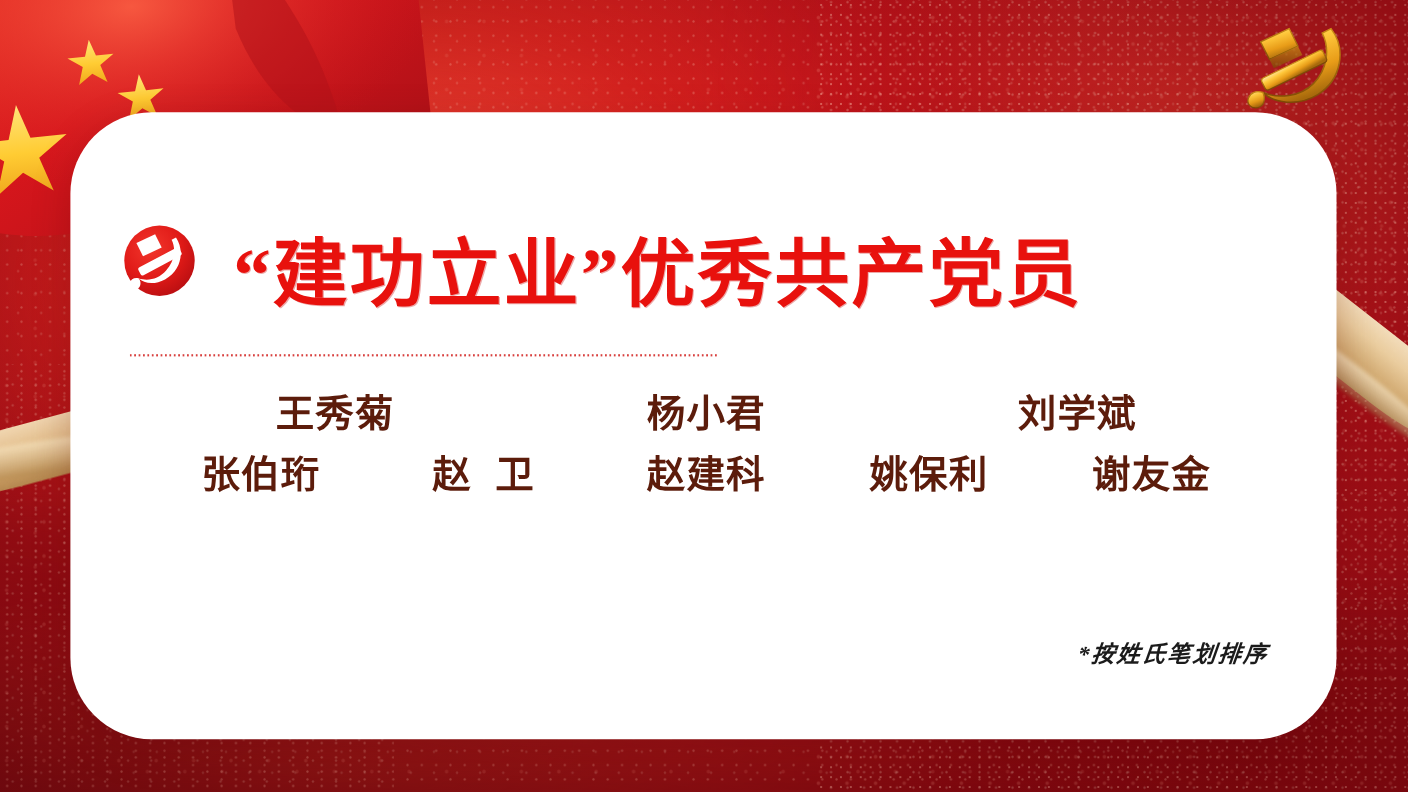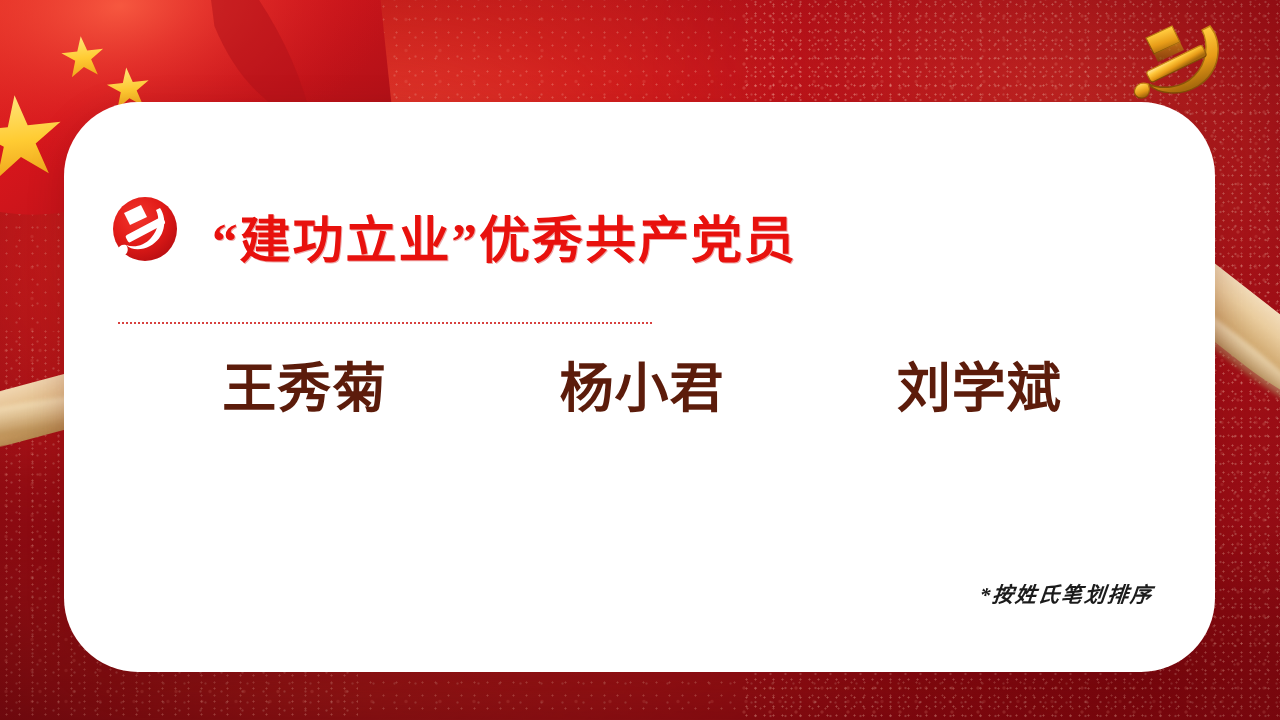--- a/index.html
+++ b/index.html
@@ -192,21 +192,21 @@
   .party-badge {
     width: 66px;
     height: 66px;
     flex: 0 0 66px;
     position: relative;
   }
   .title {
     color: #e8110d;
     font-family: "Liberation Serif", "DejaVu Serif", serif;
     font-weight: 700;
-    font-size: 51px;
+    font-size: 68px;
     letter-spacing: 2px;
     line-height: 1;
     white-space: nowrap;
     text-shadow: 1px 1px 0 rgba(200,10,8,.35);
     margin-top: 26px;
   }
 
   
   .divider {
     position: absolute;
@@ -227,23 +227,23 @@
     width: 1012px;
   }
   .name-row {
     display: flex;
     justify-content: space-between;
     align-items: baseline;
     margin-bottom: 10px;
   }
   .name {
     color: #5c1c0b;
-    font-family: Liberation Serif, serif;
+    font-family: Liberation Sans, sans-serif;
     font-weight: 700;
-    font-size: 54px;
+    font-size: 35px;
     line-height: 1.32;
     letter-spacing: 1px;
     white-space: pre;
     text-align: center;
     flex: 1 1 0;
   }
 
   
   .footnote {
     position: absolute;
@@ -362,18 +362,25 @@
     </div>
 
     <div class="divider"></div>
 
     <div class="names">
       <div class="name-row">
         <div class="name">王秀菊</div>
         <div class="name">杨小君</div>
         <div class="name">刘学斌</div>
       </div>
+      <div class="name-row">
+        <div class="name">张伯珩</div>
+        <div class="name">赵  卫</div>
+        <div class="name">赵建科</div>
+        <div class="name">姚保利</div>
+        <div class="name">谢友金</div>
+      </div>
     </div>
 
     <div class="footnote">*按姓氏笔划排序</div>
   </div>
 
 </div>
 
 </body></html>

